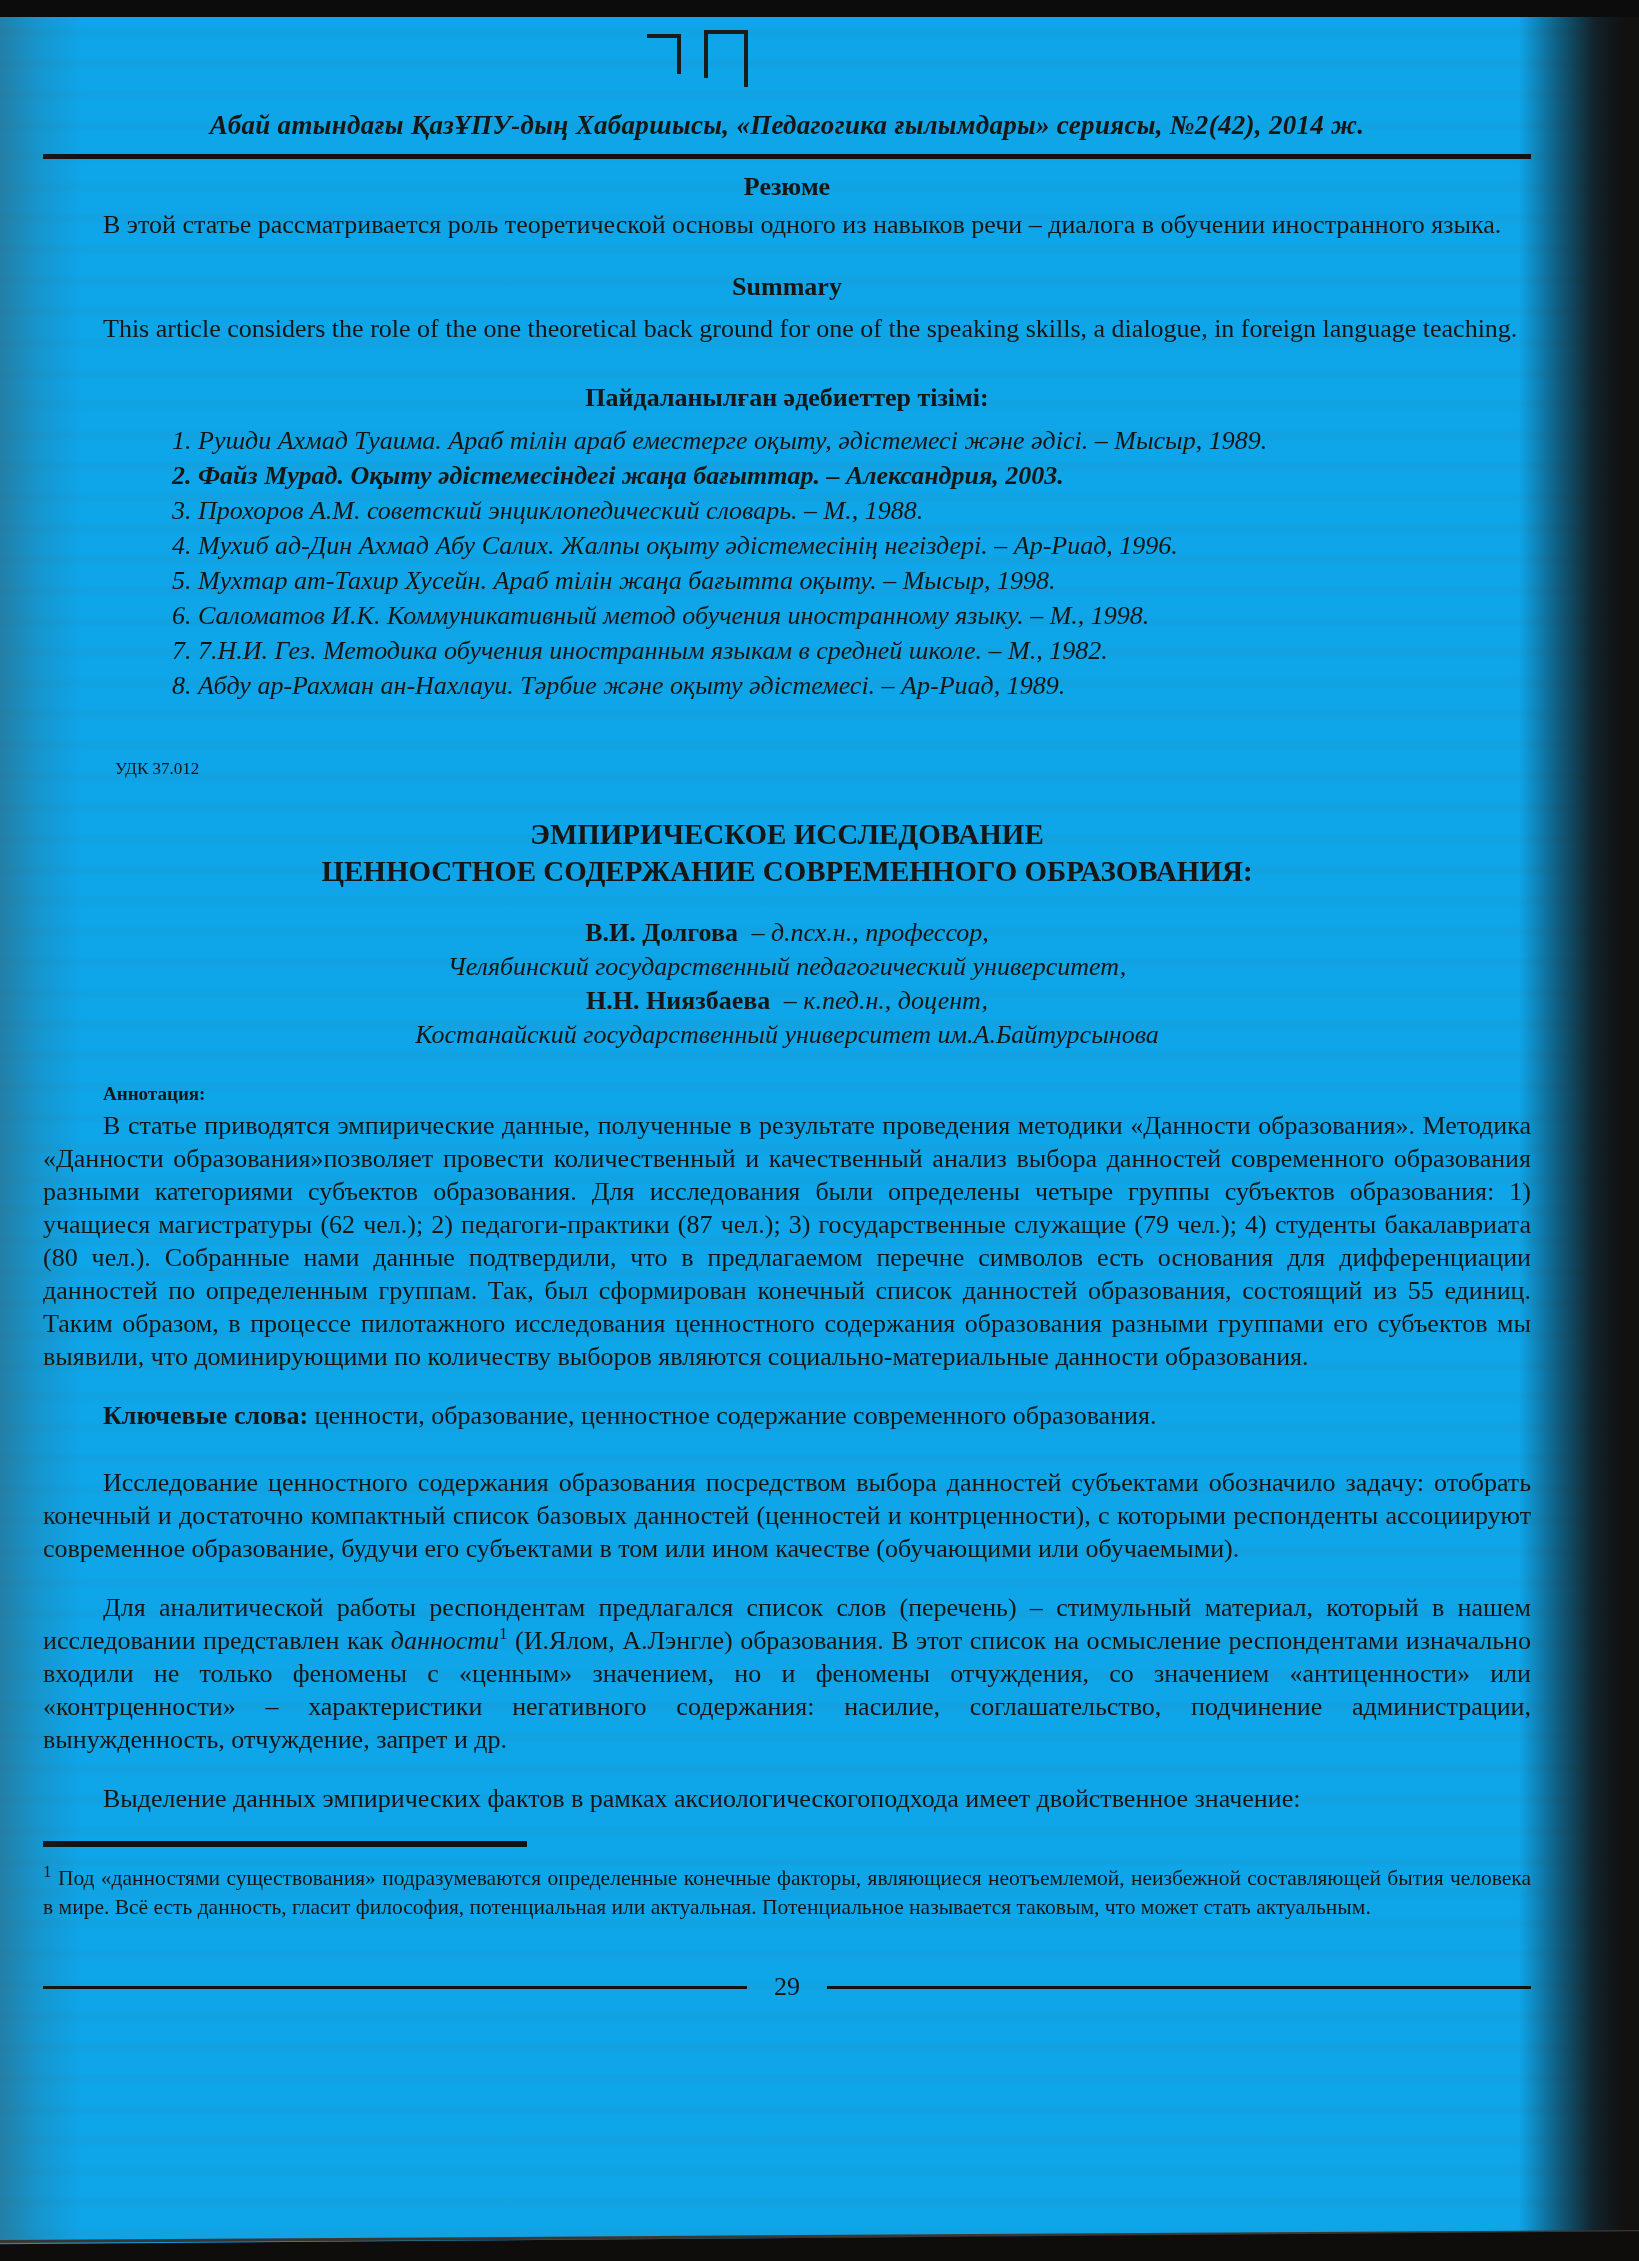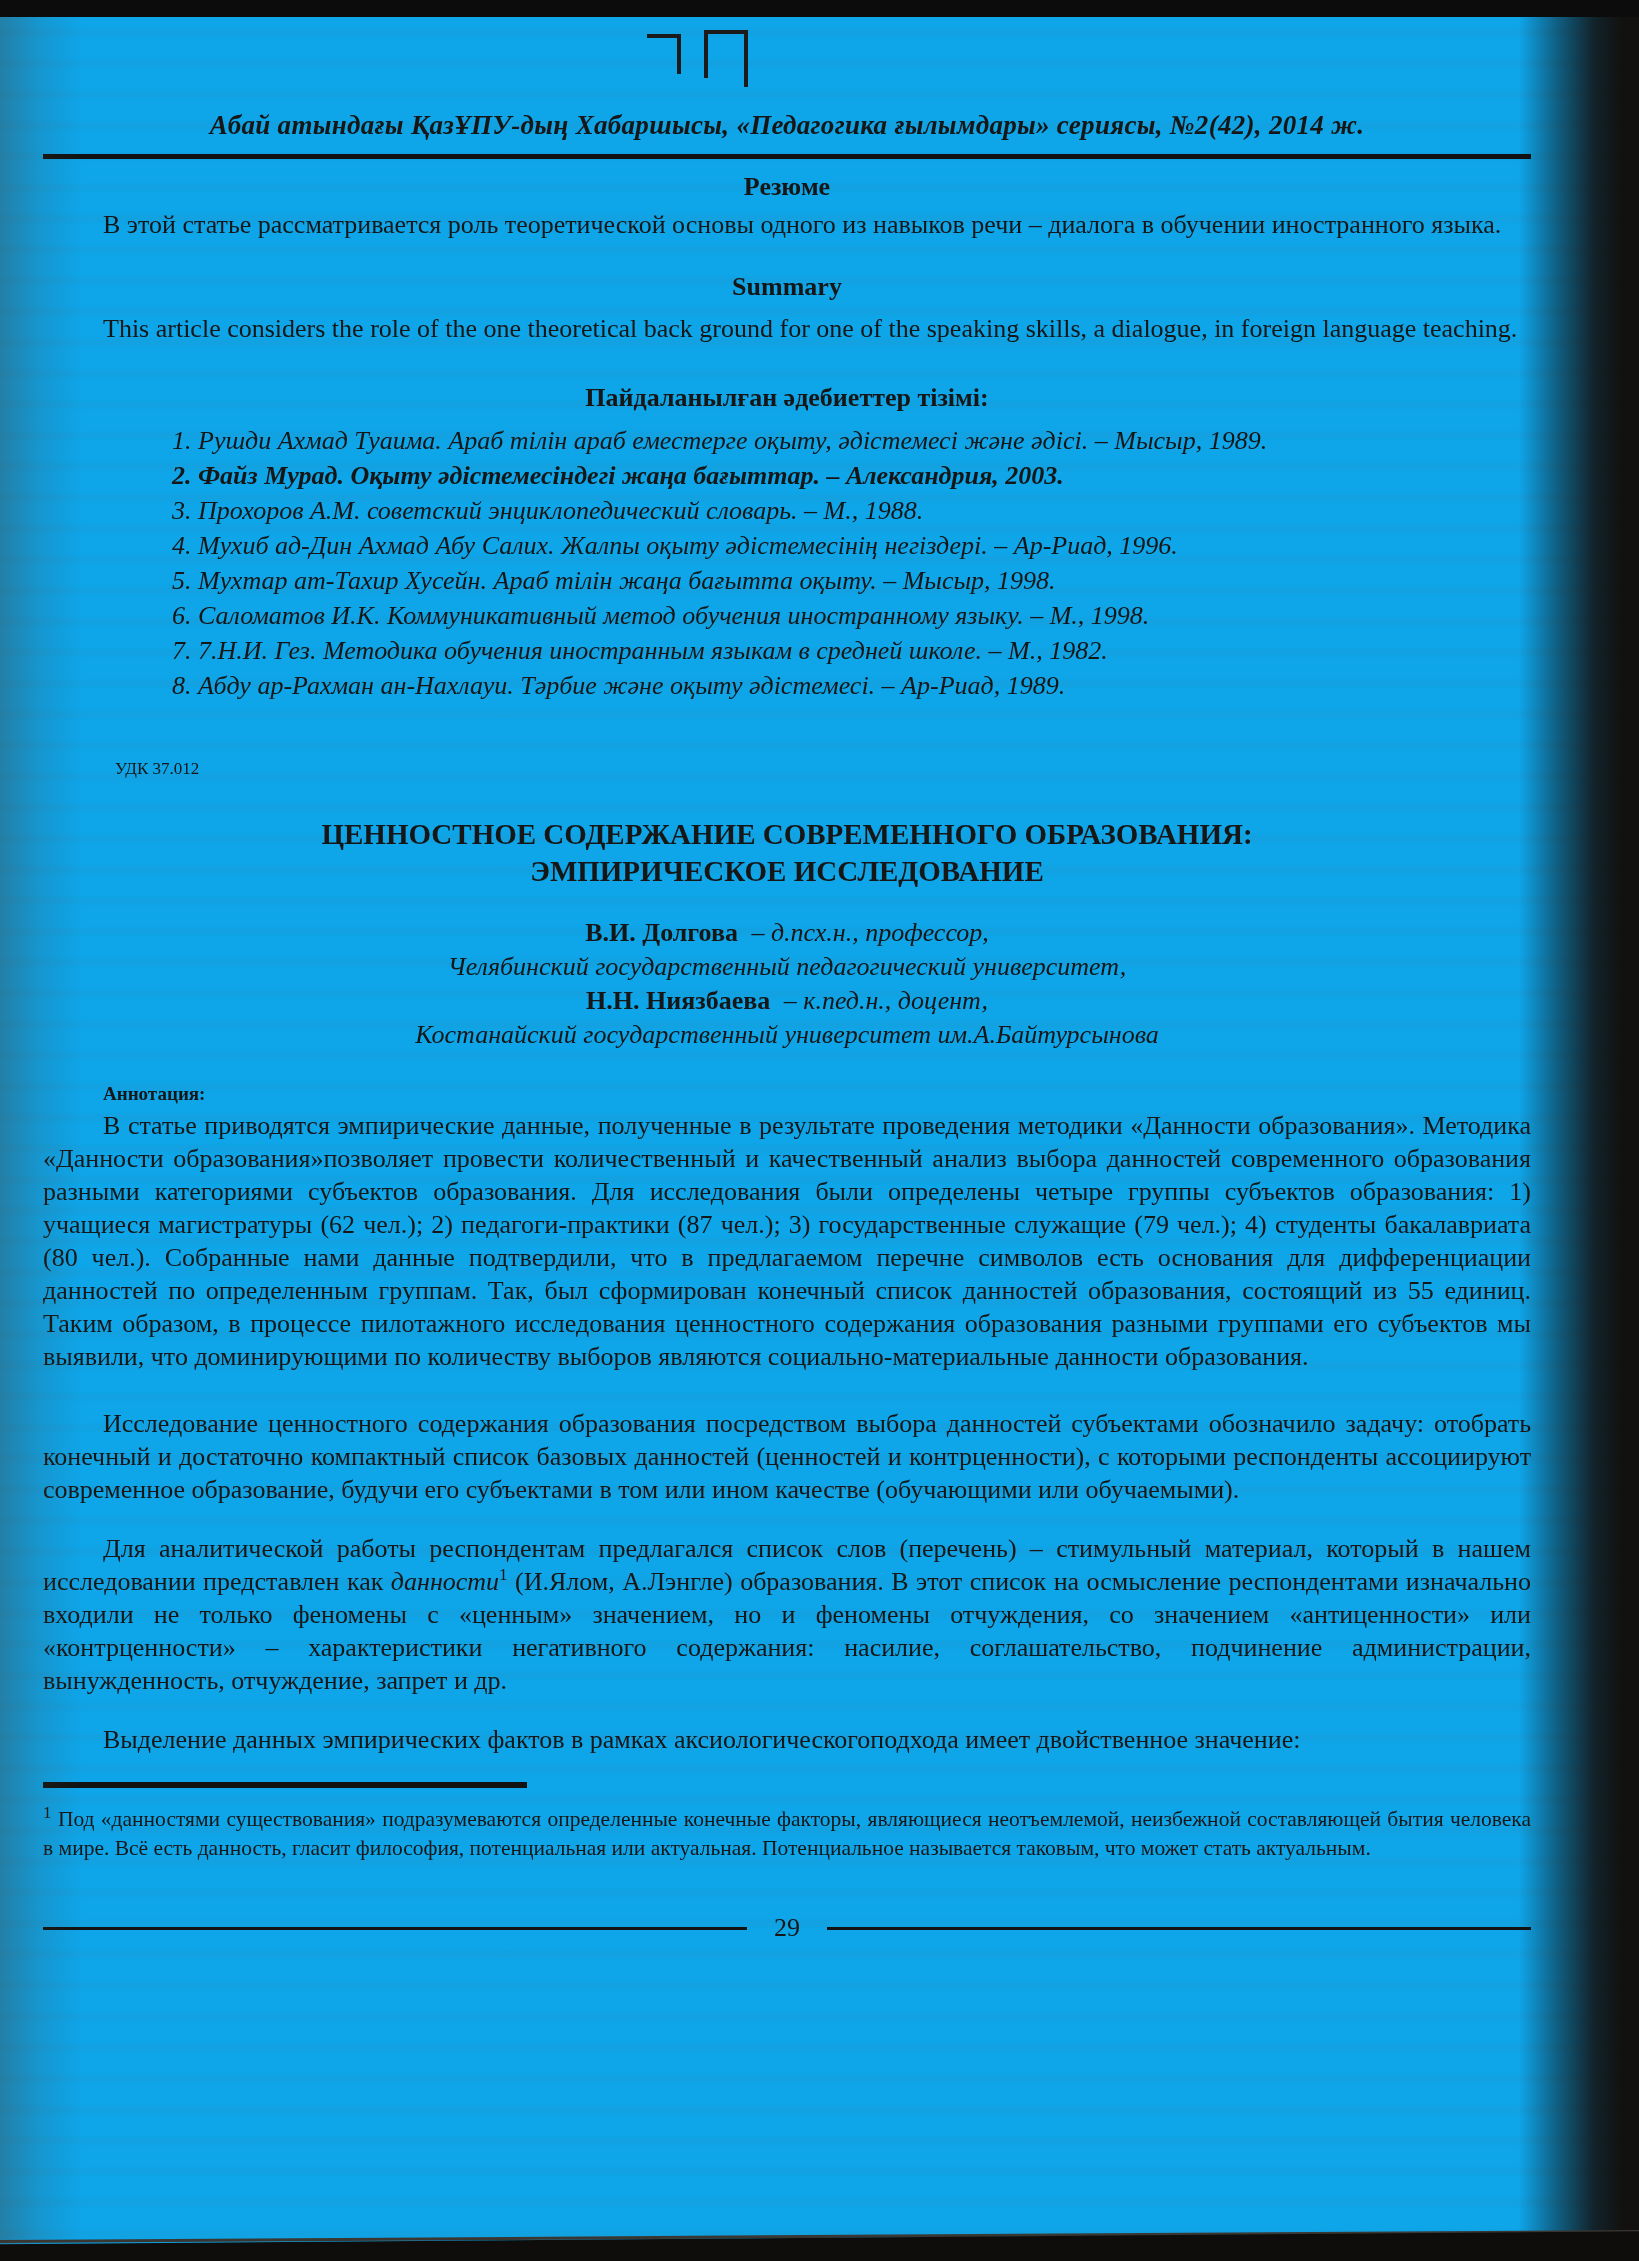--- a/index.html
+++ b/index.html
@@ -115,38 +115,41 @@
       <div class="ref-item">4. Мухиб ад-Дин Ахмад Абу Салих. Жалпы оқыту әдістемесінің негіздері. – Ар-Риад, 1996.</div>
       <div class="ref-item">5. Мухтар ат-Тахир Хусейн. Араб тілін жаңа бағытта оқыту. – Мысыр, 1998.</div>
       <div class="ref-item">6. Саломатов И.К. Коммуникативный метод обучения иностранному языку. – М., 1998.</div>
       <div class="ref-item">7. 7.Н.И. Гез. Методика обучения иностранным языкам в средней школе. – М., 1982.</div>
       <div class="ref-item">8. Абду ар-Рахман ан-Нахлауи. Тәрбие және оқыту әдістемесі. – Ар-Риад, 1989.</div>
     </div>
 
     <div class="udc">УДК 37.012</div>
 
     <div class="article-title">
+      <div>ЭМПИРИЧЕСКОЕ ИССЛЕДОВАНИЕ</div>
       <div>ЦЕННОСТНОЕ СОДЕРЖАНИЕ СОВРЕМЕННОГО ОБРАЗОВАНИЯ:</div>
-      <div>ЭМПИРИЧЕСКОЕ ИССЛЕДОВАНИЕ</div>
     </div>
 
     <div class="authors">
       <div>
         <span class="author-name">В.И. Долгова</span><span class="author-role"> – д.псх.н., профессор,</span>
       </div>
       <div class="affiliation">Челябинский государственный педагогический университет,</div>
       <div>
         <span class="author-name">Н.Н. Ниязбаева</span><span class="author-role"> – к.пед.н., доцент,</span>
       </div>
       <div class="affiliation">Костанайский государственный университет им.А.Байтурсынова</div>
     </div>
 
     <div class="annotation-label">Аннотация:</div>
     <p class="para annotation-p">В статье приводятся эмпирические данные, полученные в результате проведения методики «Данности образования». Методика «Данности образования»позволяет провести количественный и качественный анализ выбора данностей современного образования разными категориями субъектов образования. Для исследования были определены четыре группы субъектов образования: 1) учащиеся магистратуры (62 чел.); 2) педагоги-практики (87 чел.); 3) государственные служащие (79 чел.); 4) студенты бакалавриата (80 чел.). Собранные нами данные подтвердили, что в предлагаемом перечне символов есть основания для дифференциации данностей по определенным группам. Так, был сформирован конечный список данностей образования, состоящий из 55 единиц. Таким образом, в процессе пилотажного исследования ценностного содержания образования разными группами его субъектов мы выявили, что доминирующими по количеству выборов являются социально-материальные данности образования.</p>
 
+    <div class="keywords">
+      <span class="kw-label">Ключевые слова:</span><span> ценности, образование, ценностное содержание современного образования.</span>
+    </div>
 
     <p class="para body-p1">Исследование ценностного содержания образования посредством выбора данностей субъектами обозначило задачу: отобрать конечный и достаточно компактный список базовых данностей (ценностей и контрценности), с которыми респонденты ассоциируют современное образование, будучи его субъектами в том или ином качестве (обучающими или обучаемыми).</p>
 
     <p class="para body-p2"><span>Для аналитической работы респондентам предлагался список слов (перечень) – стимульный материал, который в нашем исследовании представлен как </span><span class="term-italic">данности</span><sup>1</sup><span> (И.Ялом, А.Лэнгле) образования. В этот список на осмысление респондентами изначально входили не только феномены с «ценным» значением, но и феномены отчуждения, со значением «антиценности» или «контрценности» – характеристики негативного содержания: насилие, соглашательство, подчинение администрации, вынужденность, отчуждение, запрет и др.</span></p>
 
     <p class="para body-p3">Выделение данных эмпирических фактов в рамках аксиологическогоподхода имеет двойственное значение:</p>
 
     <div class="footnote-rule"></div>
     <div class="footnote">
       <sup>1</sup><span> Под «данностями существования» подразумеваются определенные конечные факторы, являющиеся неотъемлемой, неизбежной составляющей бытия человека в мире. Всё есть данность, гласит философия, потенциальная или актуальная. Потенциальное называется таковым, что может стать актуальным.</span>

